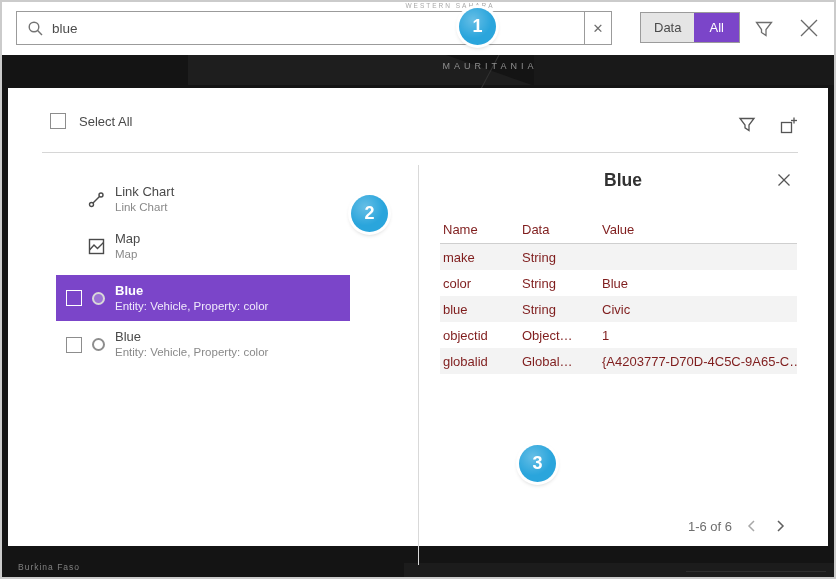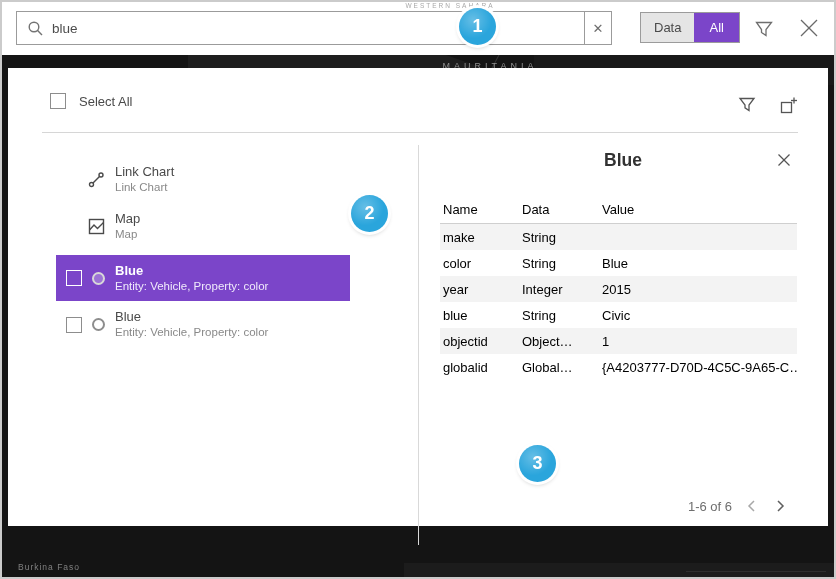--- a/index.html
+++ b/index.html
@@ -32,21 +32,21 @@
                   font-size:13.5px; color:#4c4c4c; padding:0 8px; font-family:inherit; }
   .search-sep { width:1px; height:34px; background:#9b9b9b; flex:none; }
   .clear-btn { width:26px; height:100%; font-size:13px; color:#6e6e6e; }
   .scope { position:absolute; left:638px; top:10px; height:31px; display:flex; border:1px solid #9b9b9b; }
   .scope-data { padding:0 13px; font-size:13px; color:#4a4a4a; background:#e5e5e5; }
   .scope-all { padding:0 15px; font-size:13px; color:#fff; background:var(--accent,#7b45c9); }
   .hdr-filter { position:absolute; left:752px; top:17px; width:20px; height:20px; }
   .hdr-close { position:absolute; left:796px; top:15px; width:22px; height:22px; }
 
   
-  .panel { position:absolute; left:6px; top:66px; width:820px; height:458px; background:#fff; z-index:20;text-decoration:underline; }
+  .panel { position:absolute; left:6px; top:86px; width:820px; height:458px; background:#fff; z-index:20;text-decoration:underline; }
   .select-all-row { position:absolute; left:42px; top:25px; display:flex; align-items:center; gap:13px; }
   .select-all-row span { font-size:13px; color:#4a4a4a; }
   .cb { width:16px; height:16px; border:1px solid #8d8d8d; background:#fff; flex:none; }
   .panel-actions { position:absolute; right:30px; top:28px; display:flex; gap:24px; }
   .panel-actions button { width:18px; height:18px; }
   .h-divider { position:absolute; top:64px; left:34px; width:756px; height:1px; background:#d6d6d6; }
   .v-divider { position:absolute; left:410px; top:77px; width:1px; height:400px; background:#d9d9d9; }
 
   
   .list { position:absolute; left:48px; top:88px; width:294px; }
@@ -67,21 +67,21 @@
   .detail-title { position:absolute; top:82px; left:0; width:100%; text-align:center;
                   font-size:17.5px; font-weight:600; color:#323232; }
   .detail-close { position:absolute; right:36px; top:84px; width:16px; height:16px; }
   .detail-table { position:absolute; left:22px; top:128px; width:357px; }
   .t-head { display:flex; align-items:center; height:28px; border-bottom:1px solid #cfcfcf; }
   .t-row { display:flex; align-items:center; height:26px; }
   .t-row:nth-child(even) { background:#f3f3f3; }
   .col-name { width:82px; padding-left:3px; }
   .col-type { width:80px; }
   .col-value { flex:1; white-space:nowrap; overflow:hidden; }
-  .t-head div, .t-row div { font-size:13px; color:#000000; }
+  .t-head div, .t-row div { font-size:13px; color:#7f1d1d; }
   .pagination { position:absolute; right:40px; bottom:12px; display:flex; align-items:center; gap:12px; }
   .page-range { font-size:13px; color:#6e6e6e; }
   .page-btn { width:16px; height:16px; }
 
   
   .annotation { position:absolute; width:37px; height:37px; border-radius:50%;
                 background:radial-gradient(circle at 38% 32%, rgba(255,255,255,.28), rgba(255,255,255,0) 55%), var(--annotation,#2aa5dc);
                 box-shadow:0 0 0 3px #ffffff, 0 2px 5px rgba(0,0,0,.3);
                 color:#fff; font-weight:bold; font-size:18px;
                 display:flex; align-items:center; justify-content:center; z-index:40; }
@@ -229,25 +229,20 @@
         <div class="t-row">
           <div class="col-name">make</div>
           <div class="col-type">String</div>
         </div>
         <div class="t-row">
           <div class="col-name">color</div>
           <div class="col-type">String</div>
           <div class="col-value">Blue</div>
         </div>
         <div class="t-row">
-          <div class="col-name">year</div>
-          <div class="col-type">Integer</div>
-          <div class="col-value">2015</div>
-        </div>
-        <div class="t-row">
           <div class="col-name">blue</div>
           <div class="col-type">String</div>
           <div class="col-value">Civic</div>
         </div>
         <div class="t-row">
           <div class="col-name">objectid</div>
           <div class="col-type">Object…</div>
           <div class="col-value">1</div>
         </div>
         <div class="t-row">

